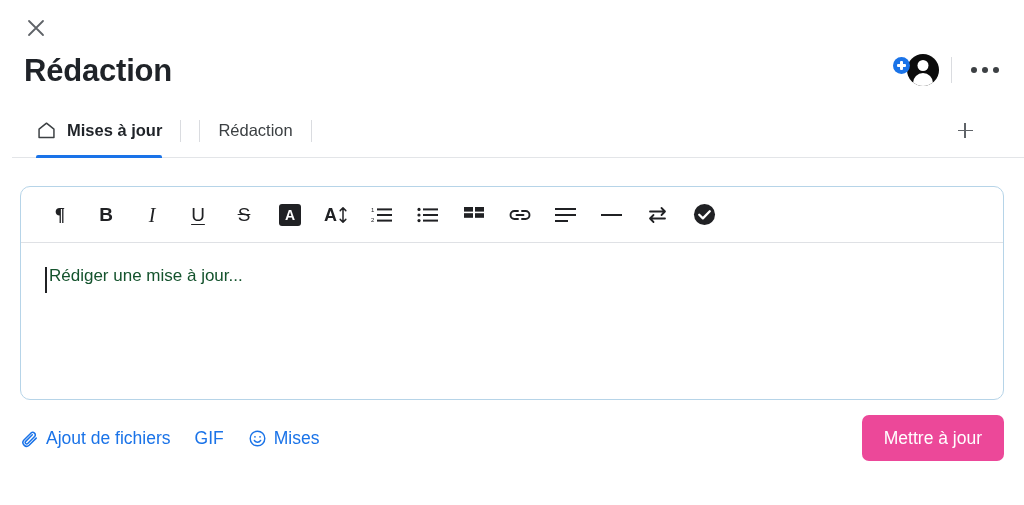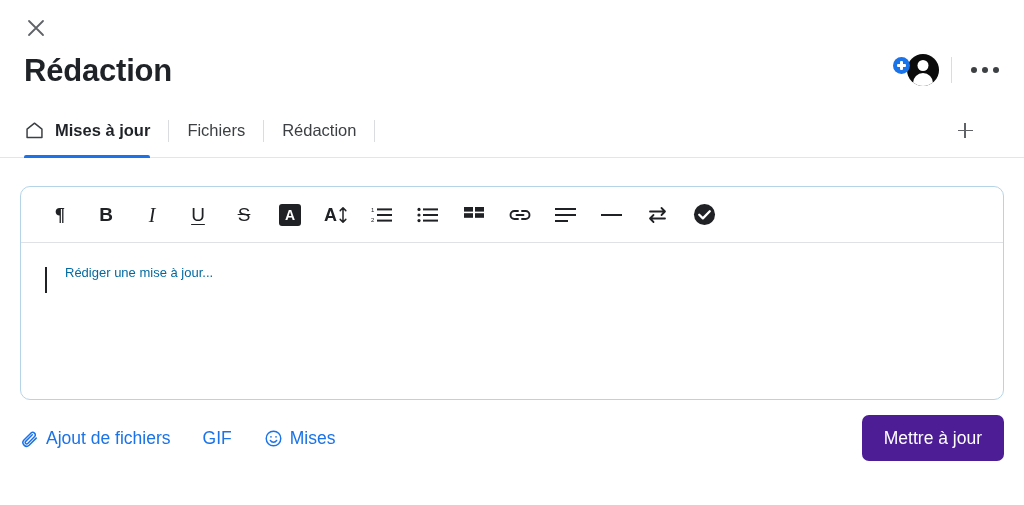--- a/index.html
+++ b/index.html
@@ -141,21 +141,21 @@
     width: 6px;
     height: 6px;
     border-radius: 50%;
     background: #3c4043;
   }
 
   
   .tabbar {
     position: absolute;
     top: 104px;
-    left: 0;
+    left: 12px;
     right: 0;
     height: 54px;
     display: flex;
     align-items: stretch;
     border-bottom: 1px solid #e3e5e8;
   }
   .tabs {
     display: flex;
     align-items: stretch;
     padding-left: 24px;
@@ -270,60 +270,60 @@
   }
   .caret {
     position: absolute;
     left: 24px;
     top: 24px;
     width: 1.5px;
     height: 26px;
     background: #202124;
   }
   .placeholder {
-    font-size: 13px;
-    color: #0369a1;
+    font-size: 17px;
+    color: #14532d;
     line-height: 1.3;
-    padding-left: 20px;
+    padding-left: 4px;
   }
 
   
   .footer {
     position: absolute;
     top: 412px;
     left: 20px;
     right: 20px;
     height: 52px;
     display: flex;
     align-items: center;
   }
   .actions {
     display: flex;
     align-items: flex-start;
-    gap: 8px;
+    gap: 0;
   }
   .action {
     display: flex;
     align-items: center;
     gap: 7px;
     color: #1a73e8;
     font-size: 17.5px;
     cursor: pointer;
     padding-right: 24px;
     white-space: nowrap;
   }
   .action .ico {
     display: flex;
     align-items: center;
     justify-content: center;
     font-size: 17px;
   }
   .primary-btn {
     margin-left: auto;
-    background: #4c1d95;
+    background: #ec4899;
     color: #ffffff;
     border: none;
     border-radius: 7px;
     height: 46px;
     padding: 0 22px;
     font-size: 17.5px;
     font-family: "Liberation Sans", sans-serif;
     cursor: pointer;
     white-space: nowrap;
   }
@@ -366,23 +366,20 @@
         <span class="home-icon">
           <svg width="21" height="21" viewBox="0 0 24 24" fill="none" stroke="#3c4043" stroke-width="1.7" stroke-linecap="round" stroke-linejoin="round">
             <path d="M3.5 10.5 L12 3.6 L20.5 10.5 L20.5 20 L3.5 20 Z"></path>
           </svg>
         </span>
         <span class="label">Mises à jour</span>
         <span class="underline"></span>
       </div>
       <div class="tab-sep"></div>
 
-      <div class="tab">
-        <span class="label">Fichiers</span>
-      </div>
       <div class="tab-sep"></div>
 
       <div class="tab">
         <span class="label">Rédaction</span>
       </div>
       <div class="tab-sep"></div>
 
     </div>
     <div class="plus-btn"></div>
   </div>

